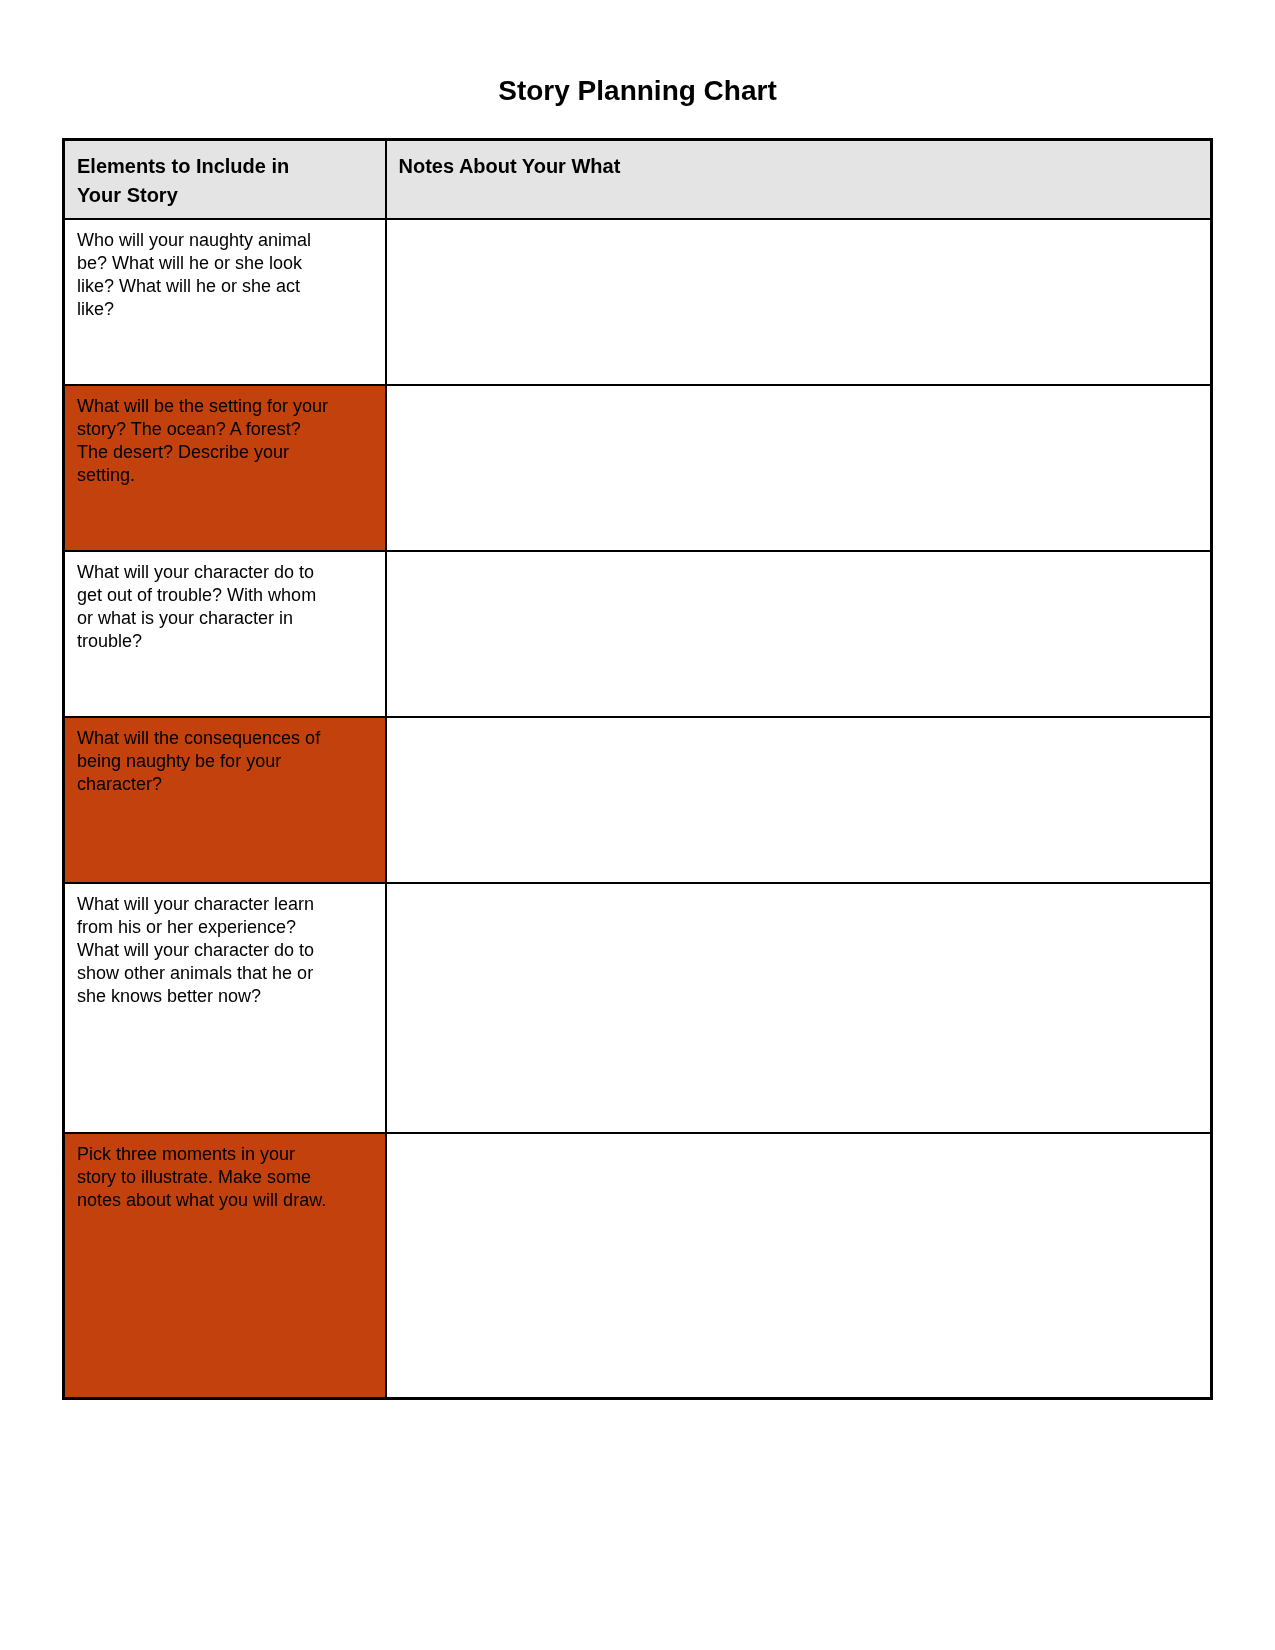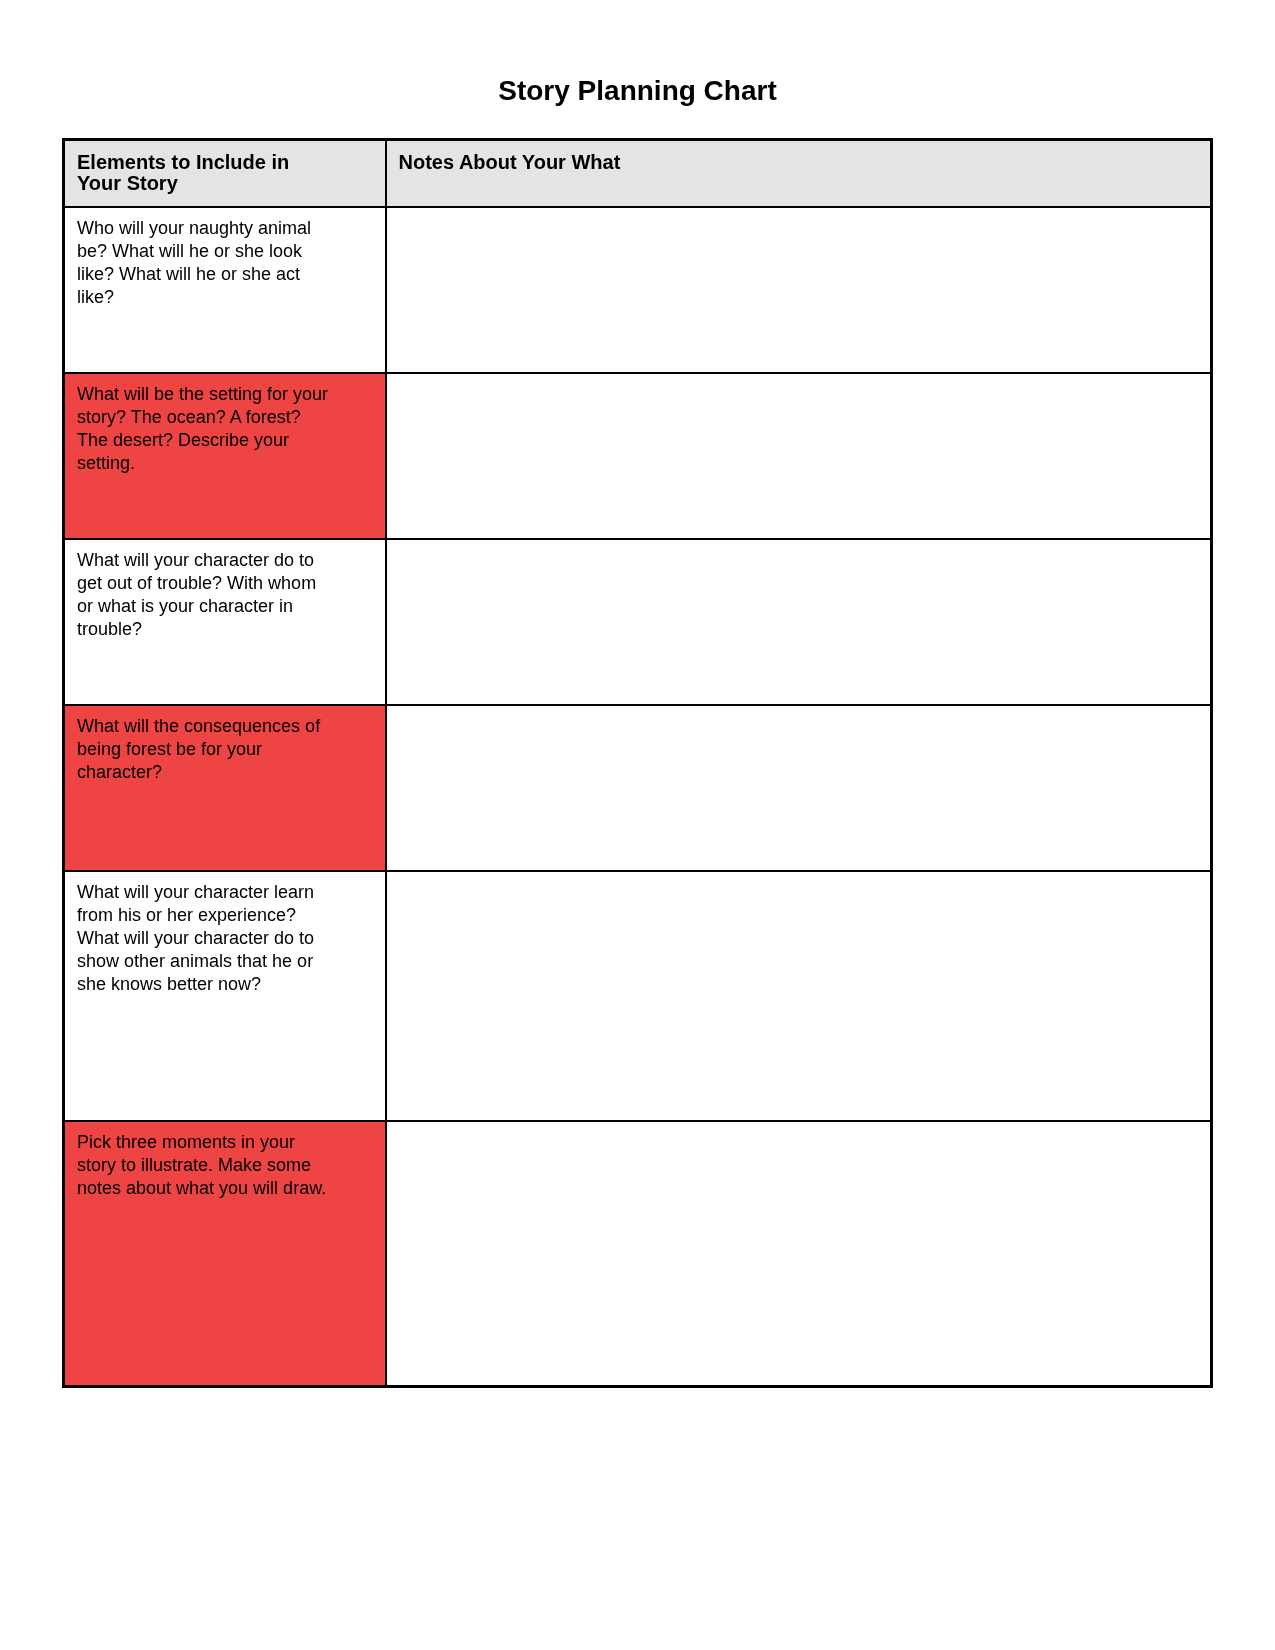--- a/index.html
+++ b/index.html
@@ -39,33 +39,33 @@
     border: 2px solid #000000;
     vertical-align: top;
     text-align: left;
     white-space: pre-line;
   }
   col.col-elements { width: 322px; }
   col.col-notes    { width: 826px; }
   table.chart th {
     background: #e4e4e4;
     font-size: 20px;
-    line-height: 21px;
+    line-height: 29px;
     font-weight: bold;
     padding: 11px 12px 8px 12px;
     height: 46px; 
   }
   td.prompt-cell {
     font-size: 18px;
     line-height: 23px;
     padding: 9px 14px 8px 12px;
     background: #ffffff;
   }
   td.prompt-cell.shaded {
-    background: #ef4444;
+    background: #c2410c;
   }
   td.notes-cell {
     background: #ffffff;
     font-size: 18px;
     line-height: 23px;
     padding: 9px 12px;
   }
   tr.row-std    { height: 166px; }
   tr.row-tall   { height: 250px; }
   tr.row-last   { height: 265px; }
@@ -106,21 +106,21 @@
       </tr>
       <tr class="row-std">
         <td class="prompt-cell">What will your character do to
 get out of trouble? With whom
 or what is your character in
 trouble?</td>
         <td class="notes-cell"></td>
       </tr>
       <tr class="row-std">
         <td class="prompt-cell shaded">What will the consequences of
-being forest be for your
+being naughty be for your
 character?</td>
         <td class="notes-cell"></td>
       </tr>
       <tr class="row-tall">
         <td class="prompt-cell">What will your character learn
 from his or her experience?
 What will your character do to
 show other animals that he or
 she knows better now?</td>
         <td class="notes-cell"></td>

